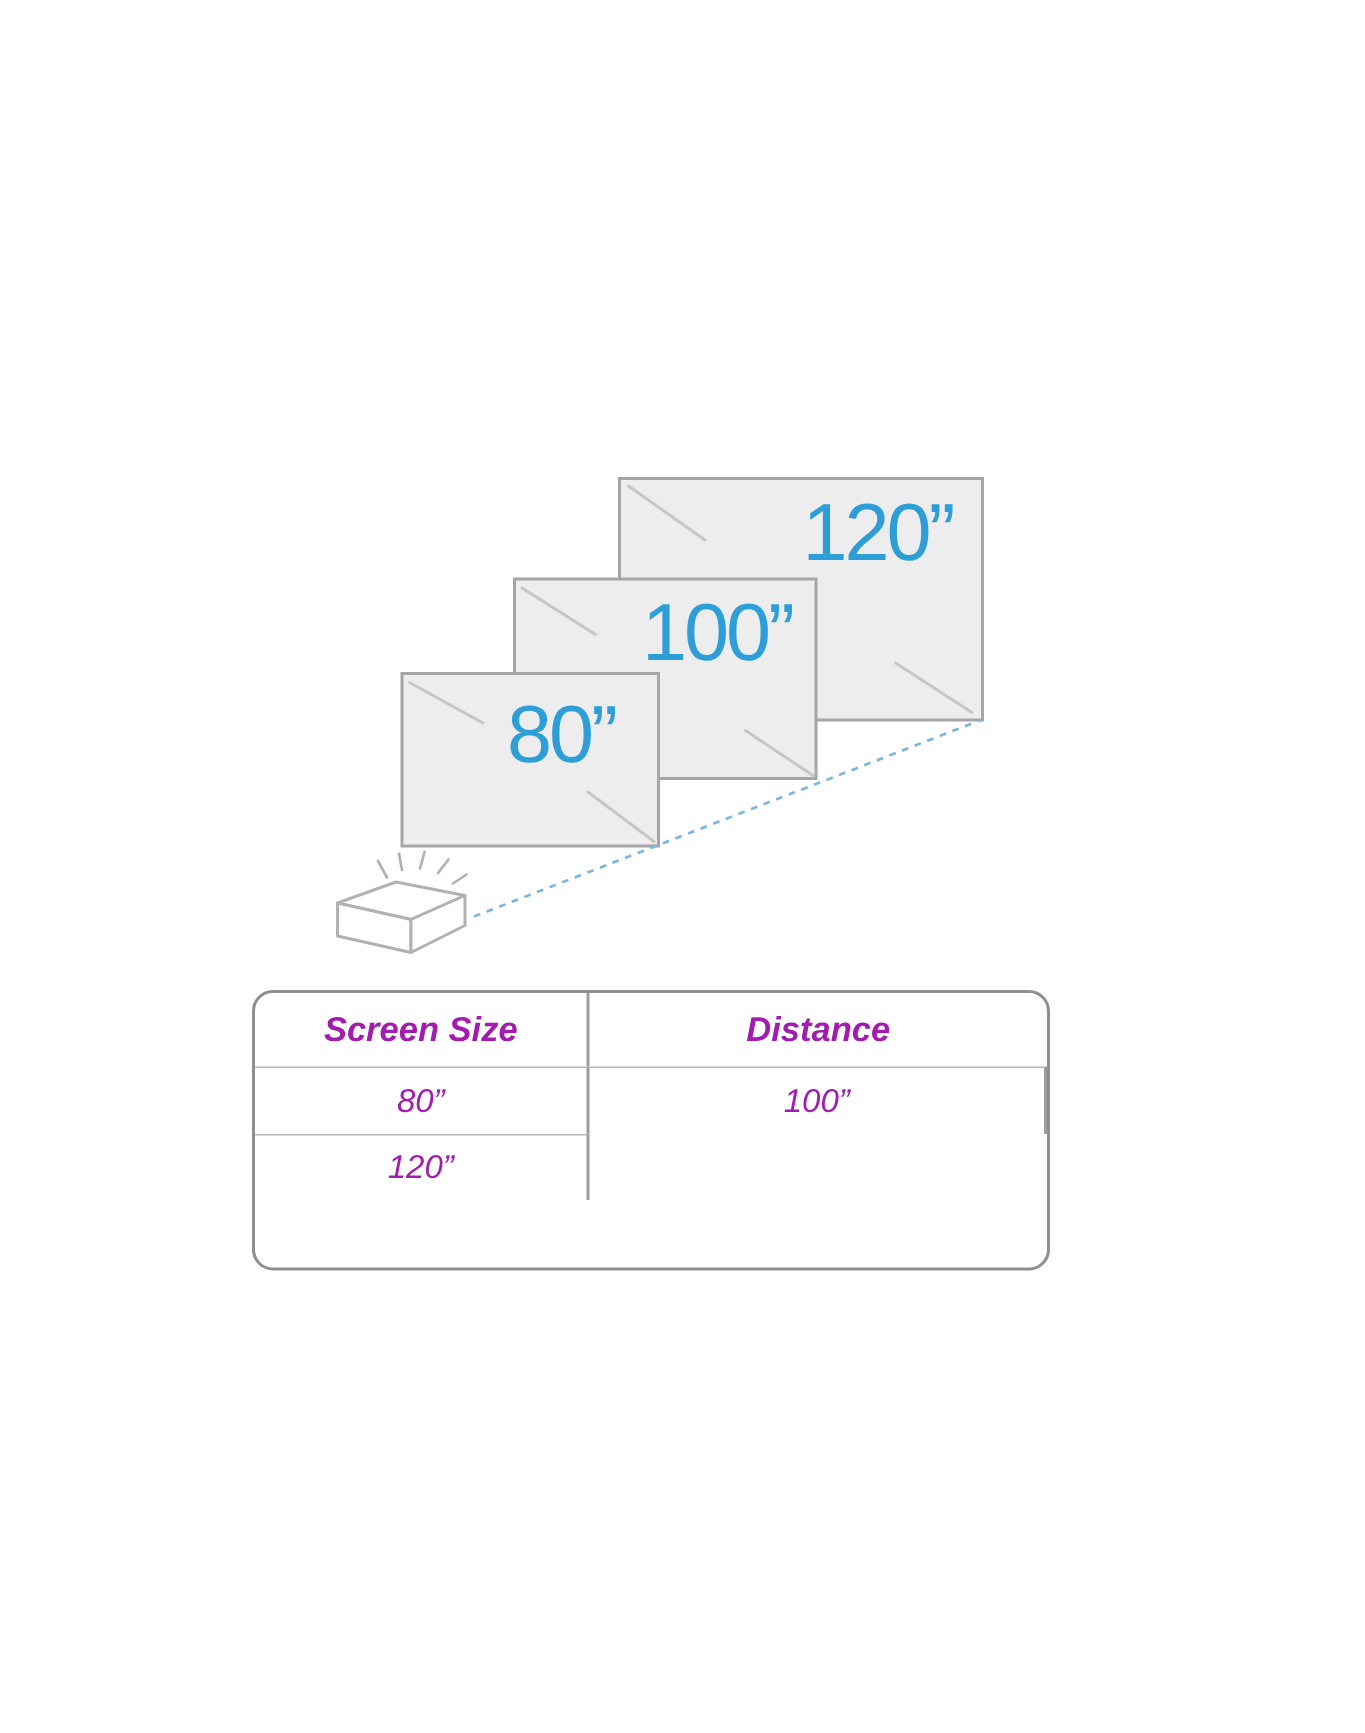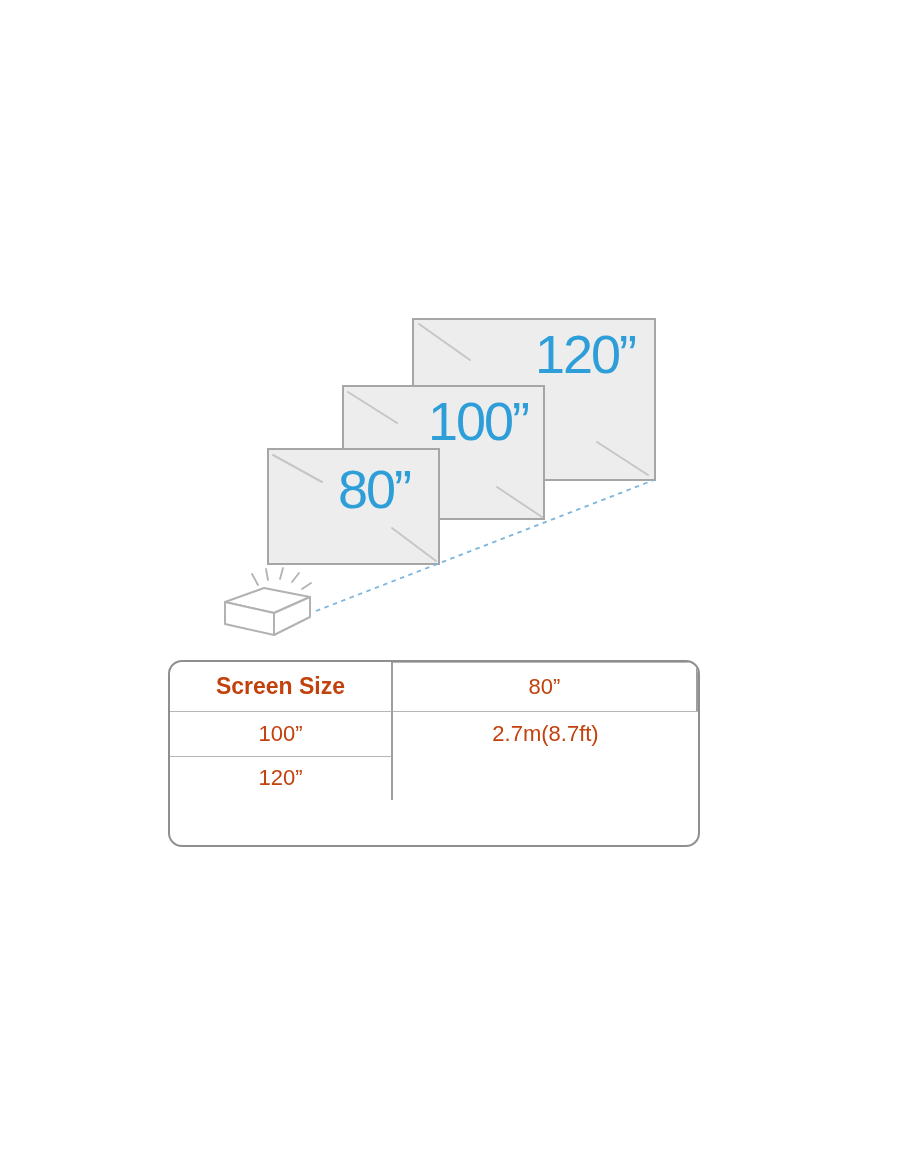--- a/index.html
+++ b/index.html
@@ -66,21 +66,22 @@
     overflow: hidden;
     display: grid;
     grid-template-columns: 223px 1fr;
     grid-template-rows: 49px 1fr 1fr 1fr;
   }
   .cell {
     display: flex;
     align-items: center;
     justify-content: center;
     font-size: 22px;
-    color: #c2410c;
+    color: #a21caf;
+    font-style: italic;
   }
   .cell.col1 {
     border-right: 2px solid #9E9E9E;
   }
   .cell.header {
     font-size: 23px;
     font-weight: 700;
   }
   .cell.sep {
     border-top: 1.5px solid #B6B6B6;
@@ -125,22 +126,22 @@
         <line class="ray" x1="268" y1="580" x2="266" y2="569"></line>
         <line class="ray" x1="280" y1="579" x2="283" y2="568"></line>
         <line class="ray" x1="292" y1="582" x2="299" y2="573"></line>
         <line class="ray" x1="302" y1="589" x2="311" y2="583"></line>
       </g>
     </g>
   </svg>
 
   <div class="spec-table">
     <div class="cell col1 header">Screen Size</div>
+    <div class="cell header">Distance</div>
 
     <div class="cell col1 sep">80”</div>
 
     <div class="cell col1 sep">100”</div>
-    <div class="cell sep">2.7m(8.7ft)</div>
 
     <div class="cell col1 sep">120”</div>
   </div>
 
 </div>
 
 </body></html>

